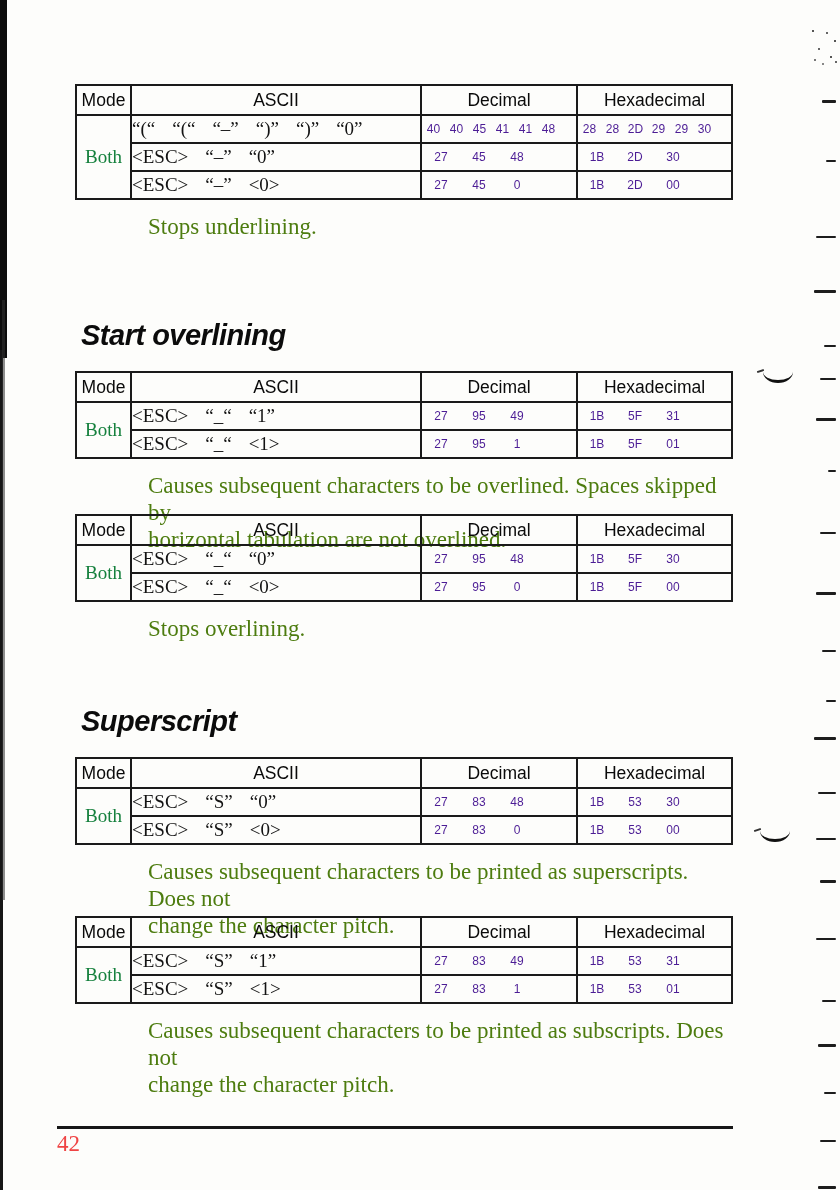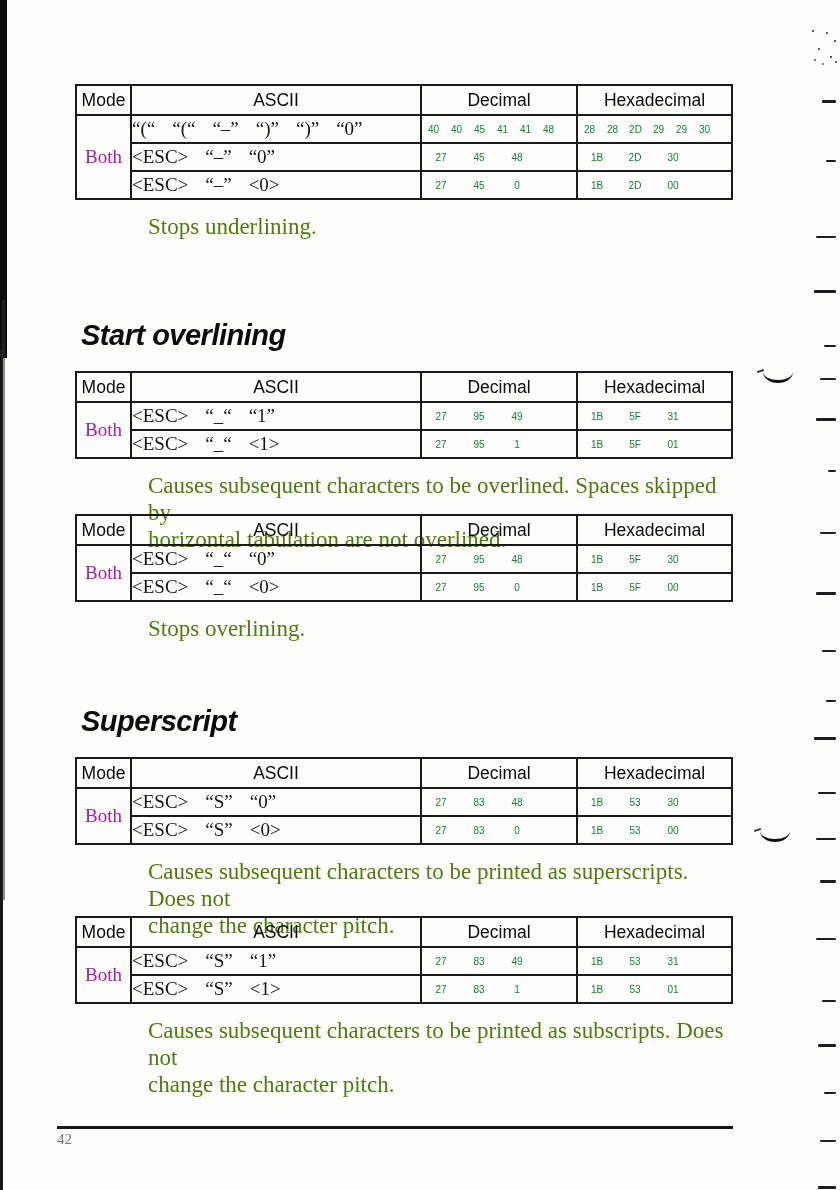--- a/index.html
+++ b/index.html
@@ -31,38 +31,38 @@
   table.t th,table.t td{border:2px solid #1a1a1a;padding:0;overflow:hidden;}
   tr.hr th{
     height:28px;font-family:"Liberation Sans", sans-serif;font-weight:normal;
     font-size:17.5px;color:#0a0a0a;text-align:center;vertical-align:middle;
   }
   th.c-mode{width:53px;}
   th.c-ascii{width:288px;text-align:left;padding-left:20px;}
   th.c-dec{width:154px;}
   th.c-hex{width:153px;}
   table.t td{height:26px;vertical-align:middle;}
-  td.mode{font-size:19px;text-align:center;color:#a21caf;}
+  td.mode{font-size:19px;text-align:center;color:#15803d;}
   td.ascii{padding-left:22px;font-size:19px;white-space:nowrap;}
   td.ascii .tok{display:inline-block;margin-right:17px;}
-  td.dec,td.hex{font-family:"Liberation Sans", sans-serif;font-size:10px;color:#15803d;white-space:nowrap;}
+  td.dec,td.hex{font-family:"Liberation Sans", sans-serif;font-size:12px;color:#4c1d95;white-space:nowrap;}
   td.dec{padding-left:4px;}
   td.hex{padding-left:1px;}
   .byte{display:inline-block;text-align:center;}
   .b3{width:38px;}
   .b6{width:23px;}
 
   .d{
     margin:13px 0 0 73px;font-size:23px;line-height:27px;
     white-space:pre-line;color:#4d7c0f;
   }
 
   
   .footrule{position:absolute;left:57px;top:1126px;width:676px;height:3px;background:#171717;}
-  .pagenum{position:absolute;left:57px;top:1131px;font-size:15px;color:#737373;}
+  .pagenum{position:absolute;left:57px;top:1131px;font-size:23px;color:#ef4444;}
 </style>
 </head>
 <body>
 
 <div class="page">
 
   <div class="lbar-top"></div>
   <div class="lbar-bottom"></div>
   <div class="lbar-frizz"></div>
   <div class="speckles"></div>

